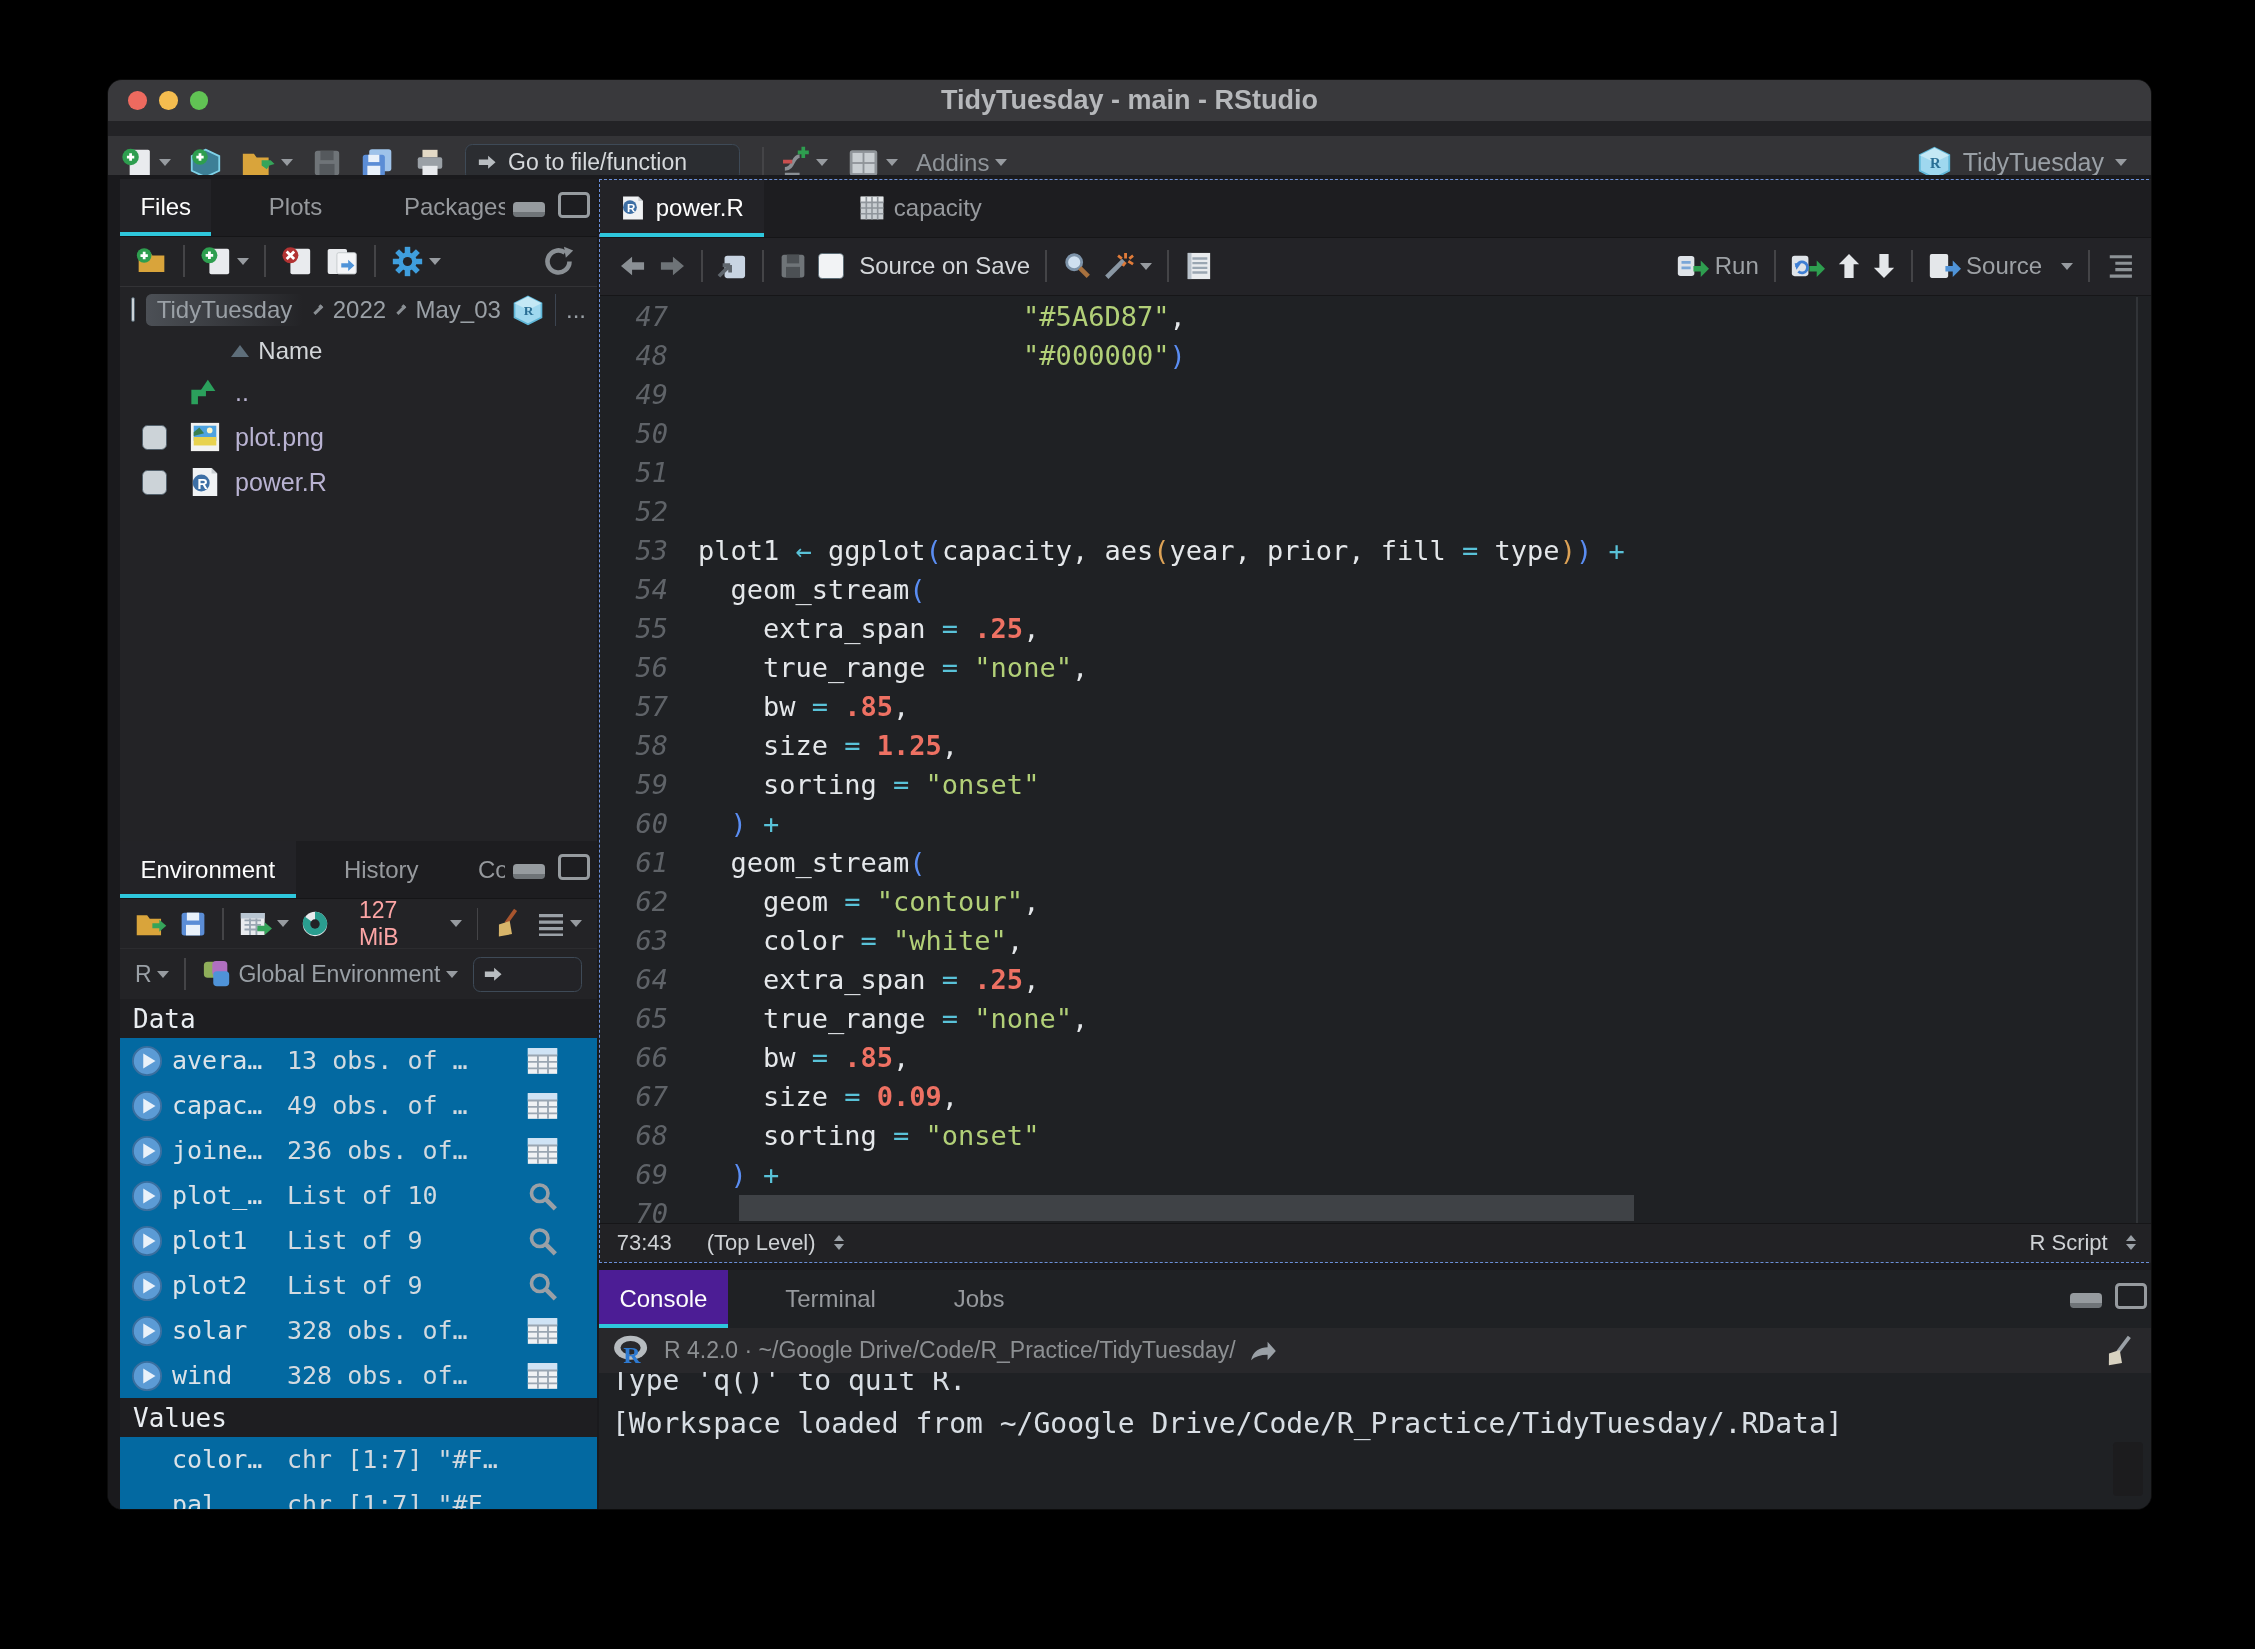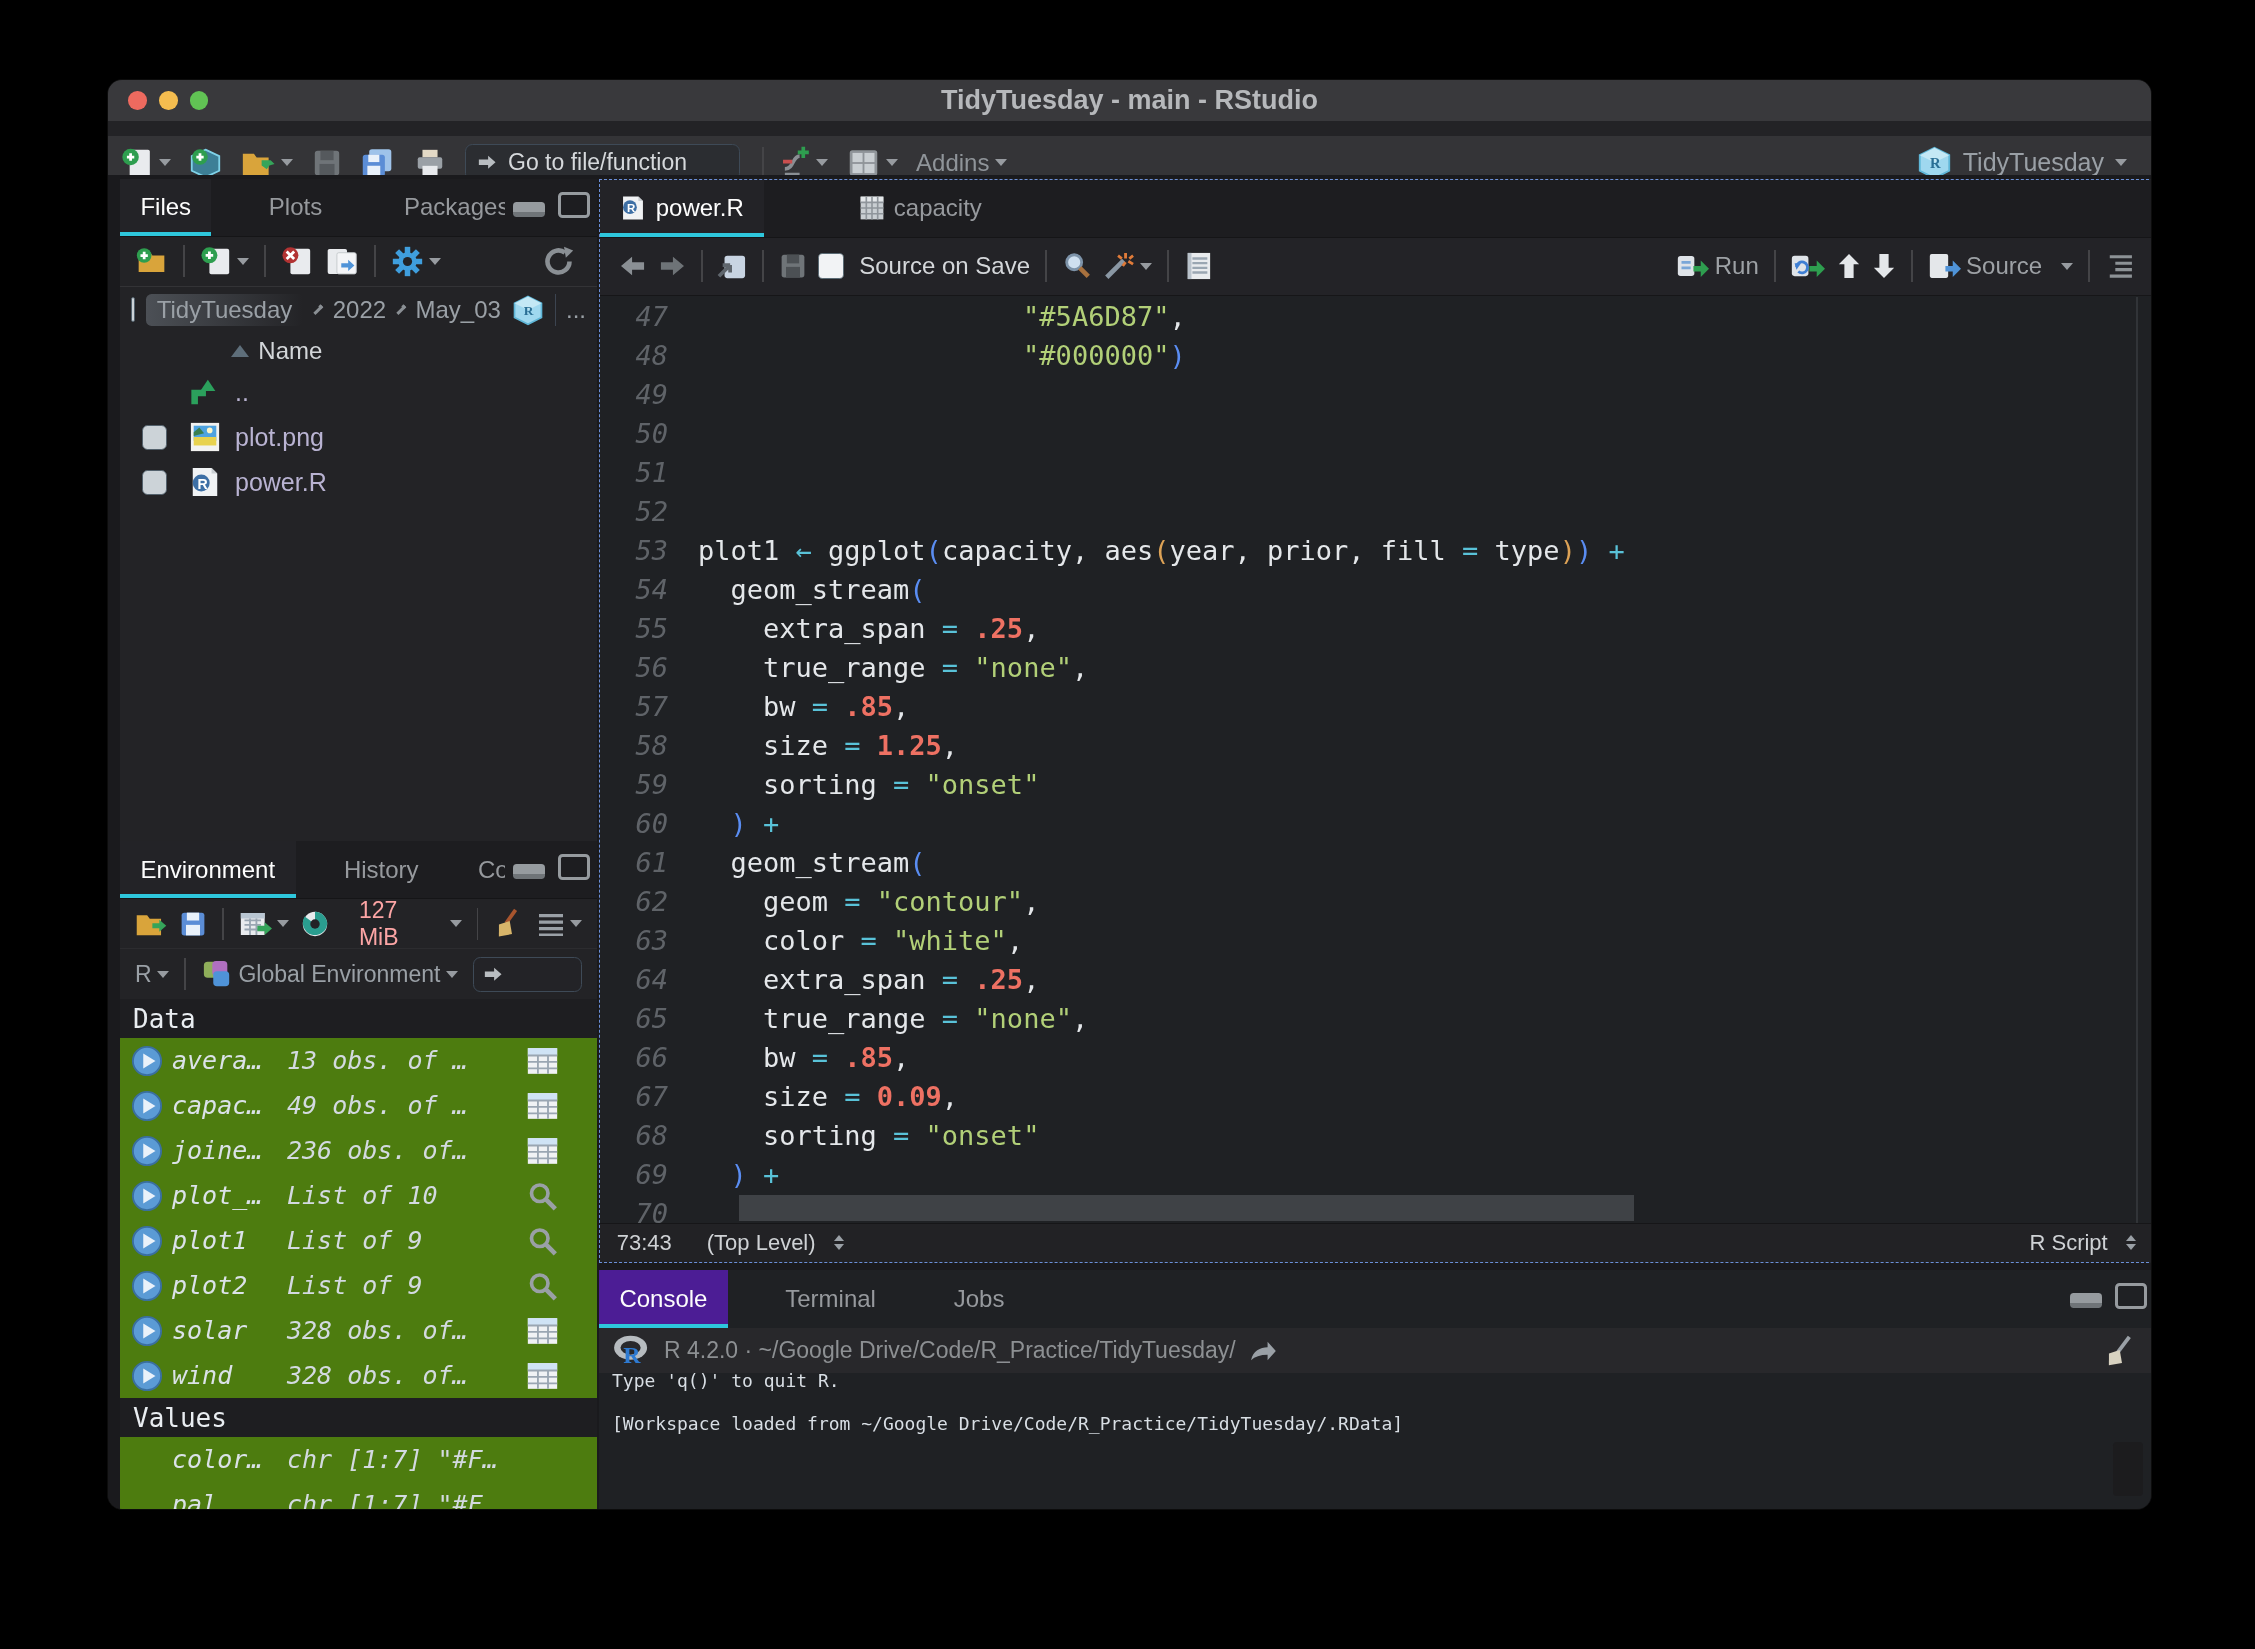--- a/index.html
+++ b/index.html
@@ -49,21 +49,21 @@
   .frow .cb{position:absolute;left:22px;}
   .frow .ficon{position:absolute;left:69px;width:32px;height:32px;}
   .fname{position:absolute;left:115px;font-size:25px;color:#b9b3d2;}
   
   .env-toolbar{height:50px;display:flex;align-items:center;padding:0 9.3px;border-bottom:0.9px solid #2c2c2f;}
   .env-toolbar2{height:50px;display:flex;align-items:center;padding:0 9.3px;position:relative;}
   .envlbl{font-size:23px;color:#9aa0a6;}
   .memlbl{font-size:23px;color:#fca5a5;margin:0 23px;}
   .searchbox{position:absolute;left:353px;width:109px;height:35px;border:1.9px solid #3e4a57;border-radius:7.4px;display:flex;align-items:center;padding-left:9.3px;background:#232327;}
   .sect-hdr{height:39px;background:#1e1e21;display:flex;align-items:center;padding-left:13px;font-family:"DejaVu Sans Mono",monospace;font-size:26px;color:#e9edf1;}
-  .env-rows{background:#4d7c0f;font-style:italic;}
+  .env-rows{background:#0369a1;}
   .env-row{height:45px;position:relative;display:flex;align-items:center;font-family:"DejaVu Sans Mono",monospace;font-size:25px;color:#dbe2e8;}
   .env-exp{position:absolute;left:11px;width:32px;height:32px;}
   .env-name{position:absolute;left:52px;}
   .env-val{position:absolute;left:167px;color:#d3dae0;}
   .env-ric{position:absolute;left:406px;width:33px;height:32px;}
   .val-row .env-name{left:52px;}
   .val-row .env-val{left:167px;}
   
   .src-toolbar{height:58px;background:#232327;display:flex;align-items:center;padding:0 13px;border-bottom:0.9px solid #161618;}
   .sos-label{font-size:24px;color:#d4d7da;margin-left:9.3px;}
@@ -76,21 +76,21 @@
   .hscroll{position:absolute;left:139px;bottom:1.9px;width:895px;height:26px;background:#3f4246;}
   .vline{position:absolute;right:15px;top:0;bottom:0;width:1.9px;background:#313438;}
   .src-status{position:absolute;left:0;right:0;bottom:0;height:39px;background:#222225;border-top:0.9px solid #161618;display:flex;align-items:center;padding:0 16.7px;font-size:22px;color:#cfd2d5;gap:13px;}
   .updown{display:inline-flex;flex-direction:column;gap:2.8px;margin-left:5.6px;}
   .updown i{display:block;width:0;height:0;border-left:5.6px solid transparent;border-right:5.6px solid transparent;}
   .updown .u{border-bottom:6.5px solid #9aa0a6;} .updown .d{border-top:6.5px solid #9aa0a6;}
   
   .con-header{height:45px;background:#28282b;display:flex;align-items:center;padding:0 13px;gap:13px;}
   .con-path{font-size:23px;color:#8d9093;}
   .con-body{position:absolute;left:0;right:0;top:102px;bottom:0;overflow:hidden;padding-left:13px;}
-  .con-line{font-family:"DejaVu Sans Mono",monospace;font-size:18px;line-height:43px;color:#d8dee4;white-space:pre;}
+  .con-line{font-family:"DejaVu Sans Mono",monospace;font-size:28px;line-height:43px;color:#d8dee4;white-space:pre;}
   .cthumb{position:absolute;right:11px;bottom:15px;width:30px;height:54px;background:#1c1c1e;border-radius:3.7px;}
   .icon{flex:none;}
 </style>
 </head>
 <body>
 
 <div id="window">
 
   <div class="titlebar">
     <div class="lights">

